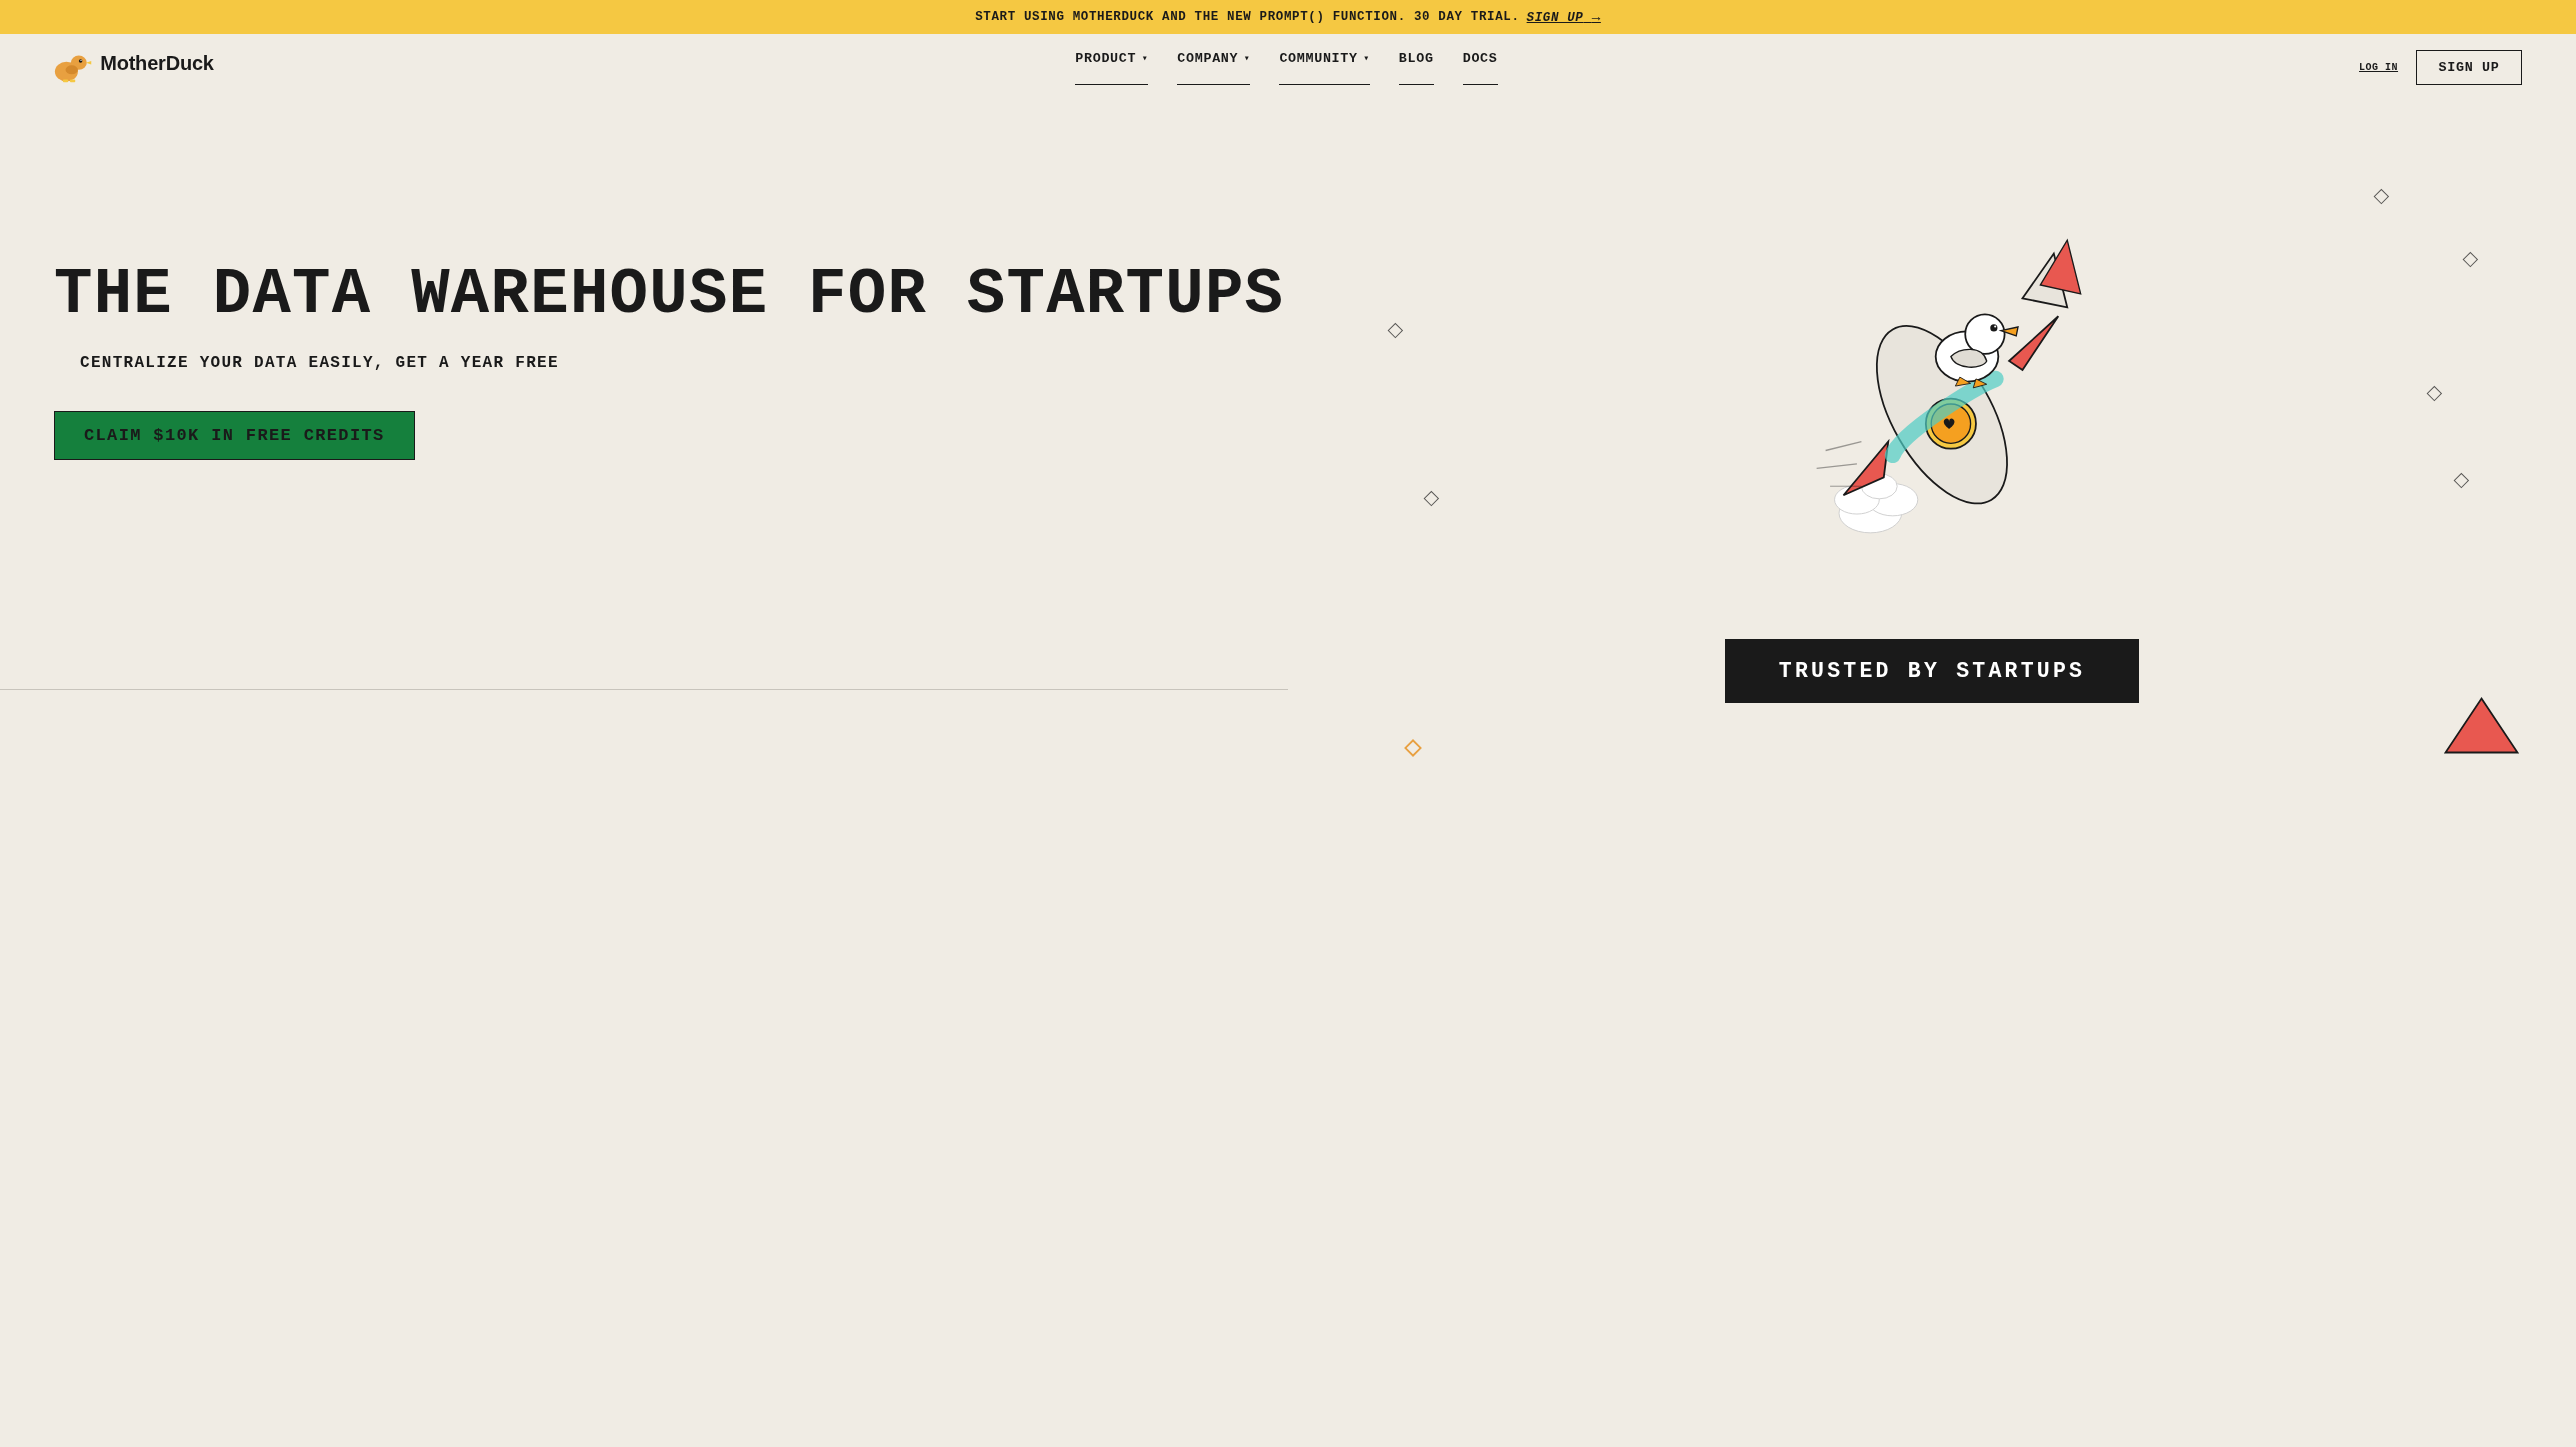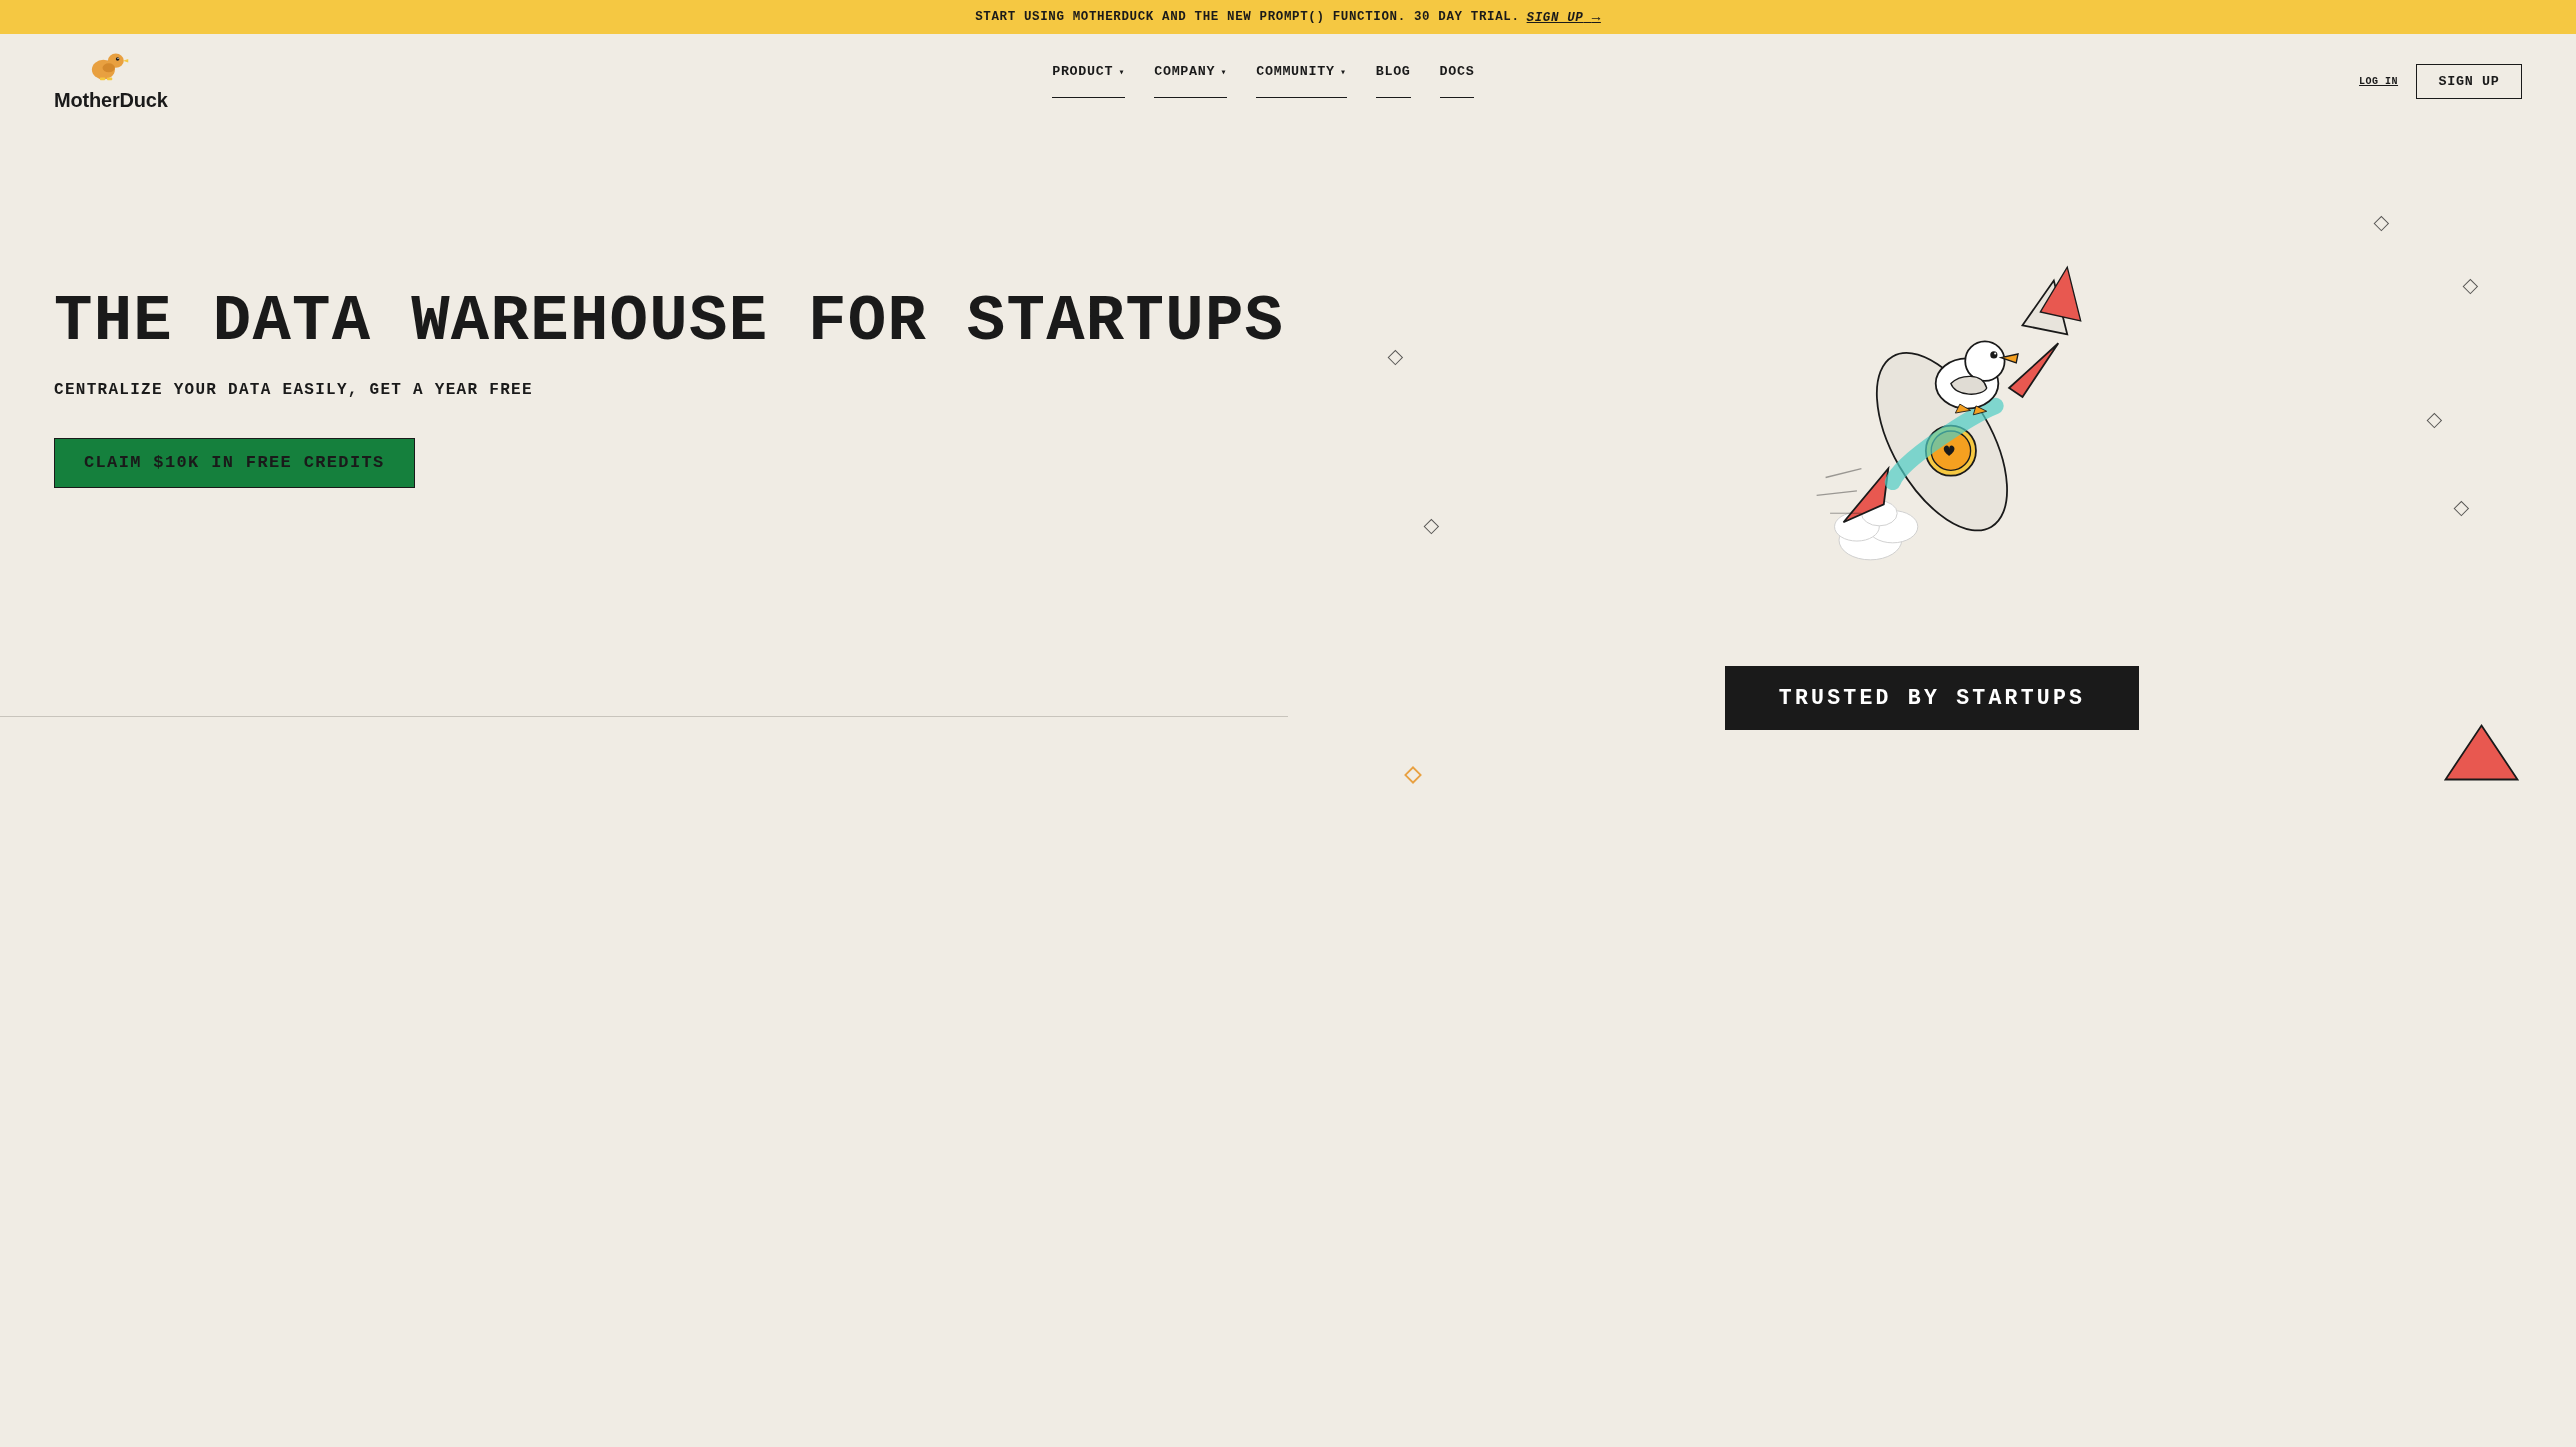--- a/index.html
+++ b/index.html
@@ -39,24 +39,23 @@
       background: #f0ece4;
       padding: 16px 54px;
       display: flex;
       align-items: center;
       justify-content: space-between;
       border-bottom: none;
     }
 
     .logo-area {
       display: flex;
-      align-items: center;
+      align-items: flex-start;
       gap: 7.2px;
       cursor: pointer;
-      flex-direction: column;
     }
 
     .logo-text {
       font-size: 20px;
       font-weight: 700;
       color: #1a1a1a;
       font-family: Arial, sans-serif;
       letter-spacing: -0.01em;
     }
 
@@ -147,20 +146,21 @@
     }
 
     .hero-subtitle {
       font-size: 16px;
       font-weight: 700;
       color: #1a1a1a;
       letter-spacing: 0.08em;
       text-transform: uppercase;
       margin-bottom: 39px;
       font-family: 'Courier New', Courier, monospace;
+      margin-left: 26px;
     }
 
     .btn-cta {
       background: #15803d;
       border: 1.8px solid #1a1a1a;
       padding: 14.3px 29px;
       font-size: 17px;
       font-weight: 700;
       letter-spacing: 0.08em;
       text-transform: uppercase;

